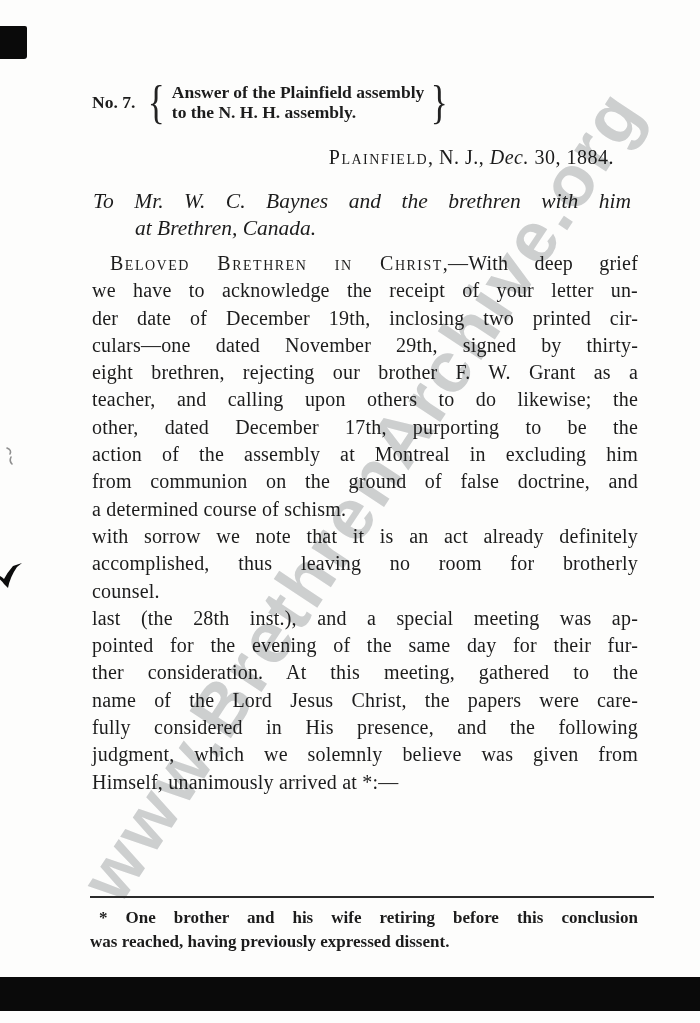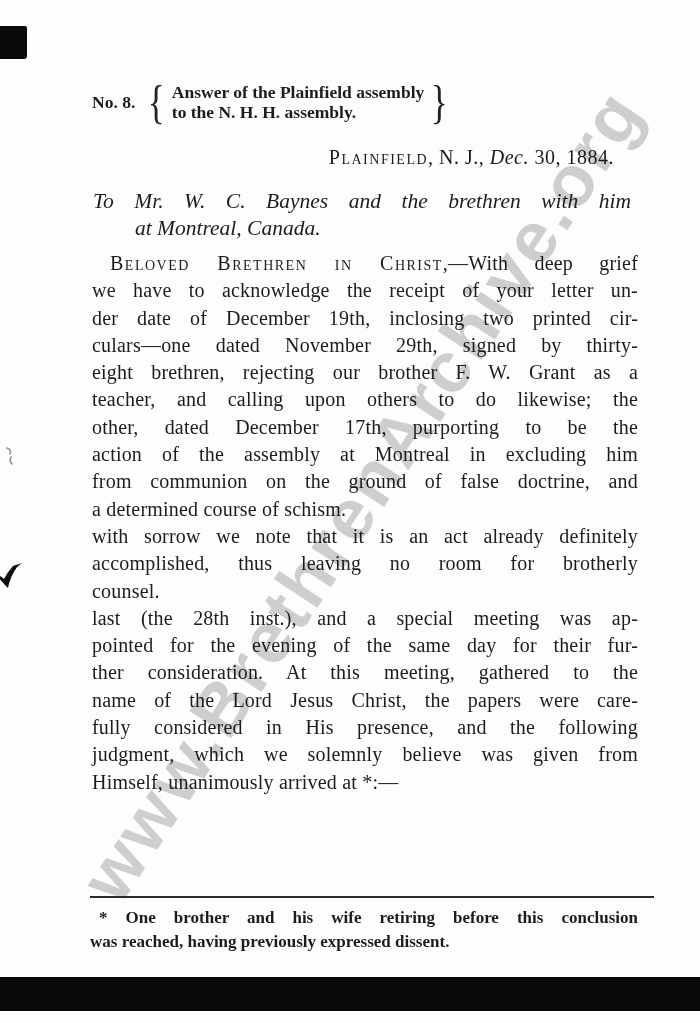--- a/index.html
+++ b/index.html
@@ -71,34 +71,34 @@
 
 <div class="page">
 
   <div class="watermark">www.BrethrenArchive.org</div>
 
   <div class="content">
 
     <div class="pagenum">15</div>
 
     <div class="heading">
-      <span class="no">No. 8.</span>
+      <span class="no">No. 7.</span>
       <span class="brace">{</span>
       <span class="htext">
         <div>Answer of the Plainfield assembly</div>
         <div>to the N. H. H. assembly.</div>
       </span>
       <span class="brace">}</span>
     </div>
 
     <div class="dateline"><span class="sc">Plainfield</span><span>, N. J., </span><span class="it">Dec.</span><span> 30, 1884.</span></div>
 
     <div class="salutation">
       <div class="l1">To Mr. W. C. Baynes and the brethren with him</div>
-      <div class="l2">at Montreal, Canada.</div>
+      <div class="l2">at Brethren, Canada.</div>
     </div>
 
     <div class="bodytext">
       <div class="bl first"><span class="sc">Beloved Brethren in Christ</span><span>,—With deep grief</span></div>
       <div class="bl">we have to acknowledge the receipt of your letter un-</div>
       <div class="bl">der date of December 19th, inclosing two printed cir-</div>
       <div class="bl">culars—one dated November 29th, signed by thirty-</div>
       <div class="bl">eight brethren, rejecting our brother F. W. Grant as a</div>
       <div class="bl">teacher, and calling upon others to do likewise; the</div>
       <div class="bl">other, dated December 17th, purporting to be the</div>

